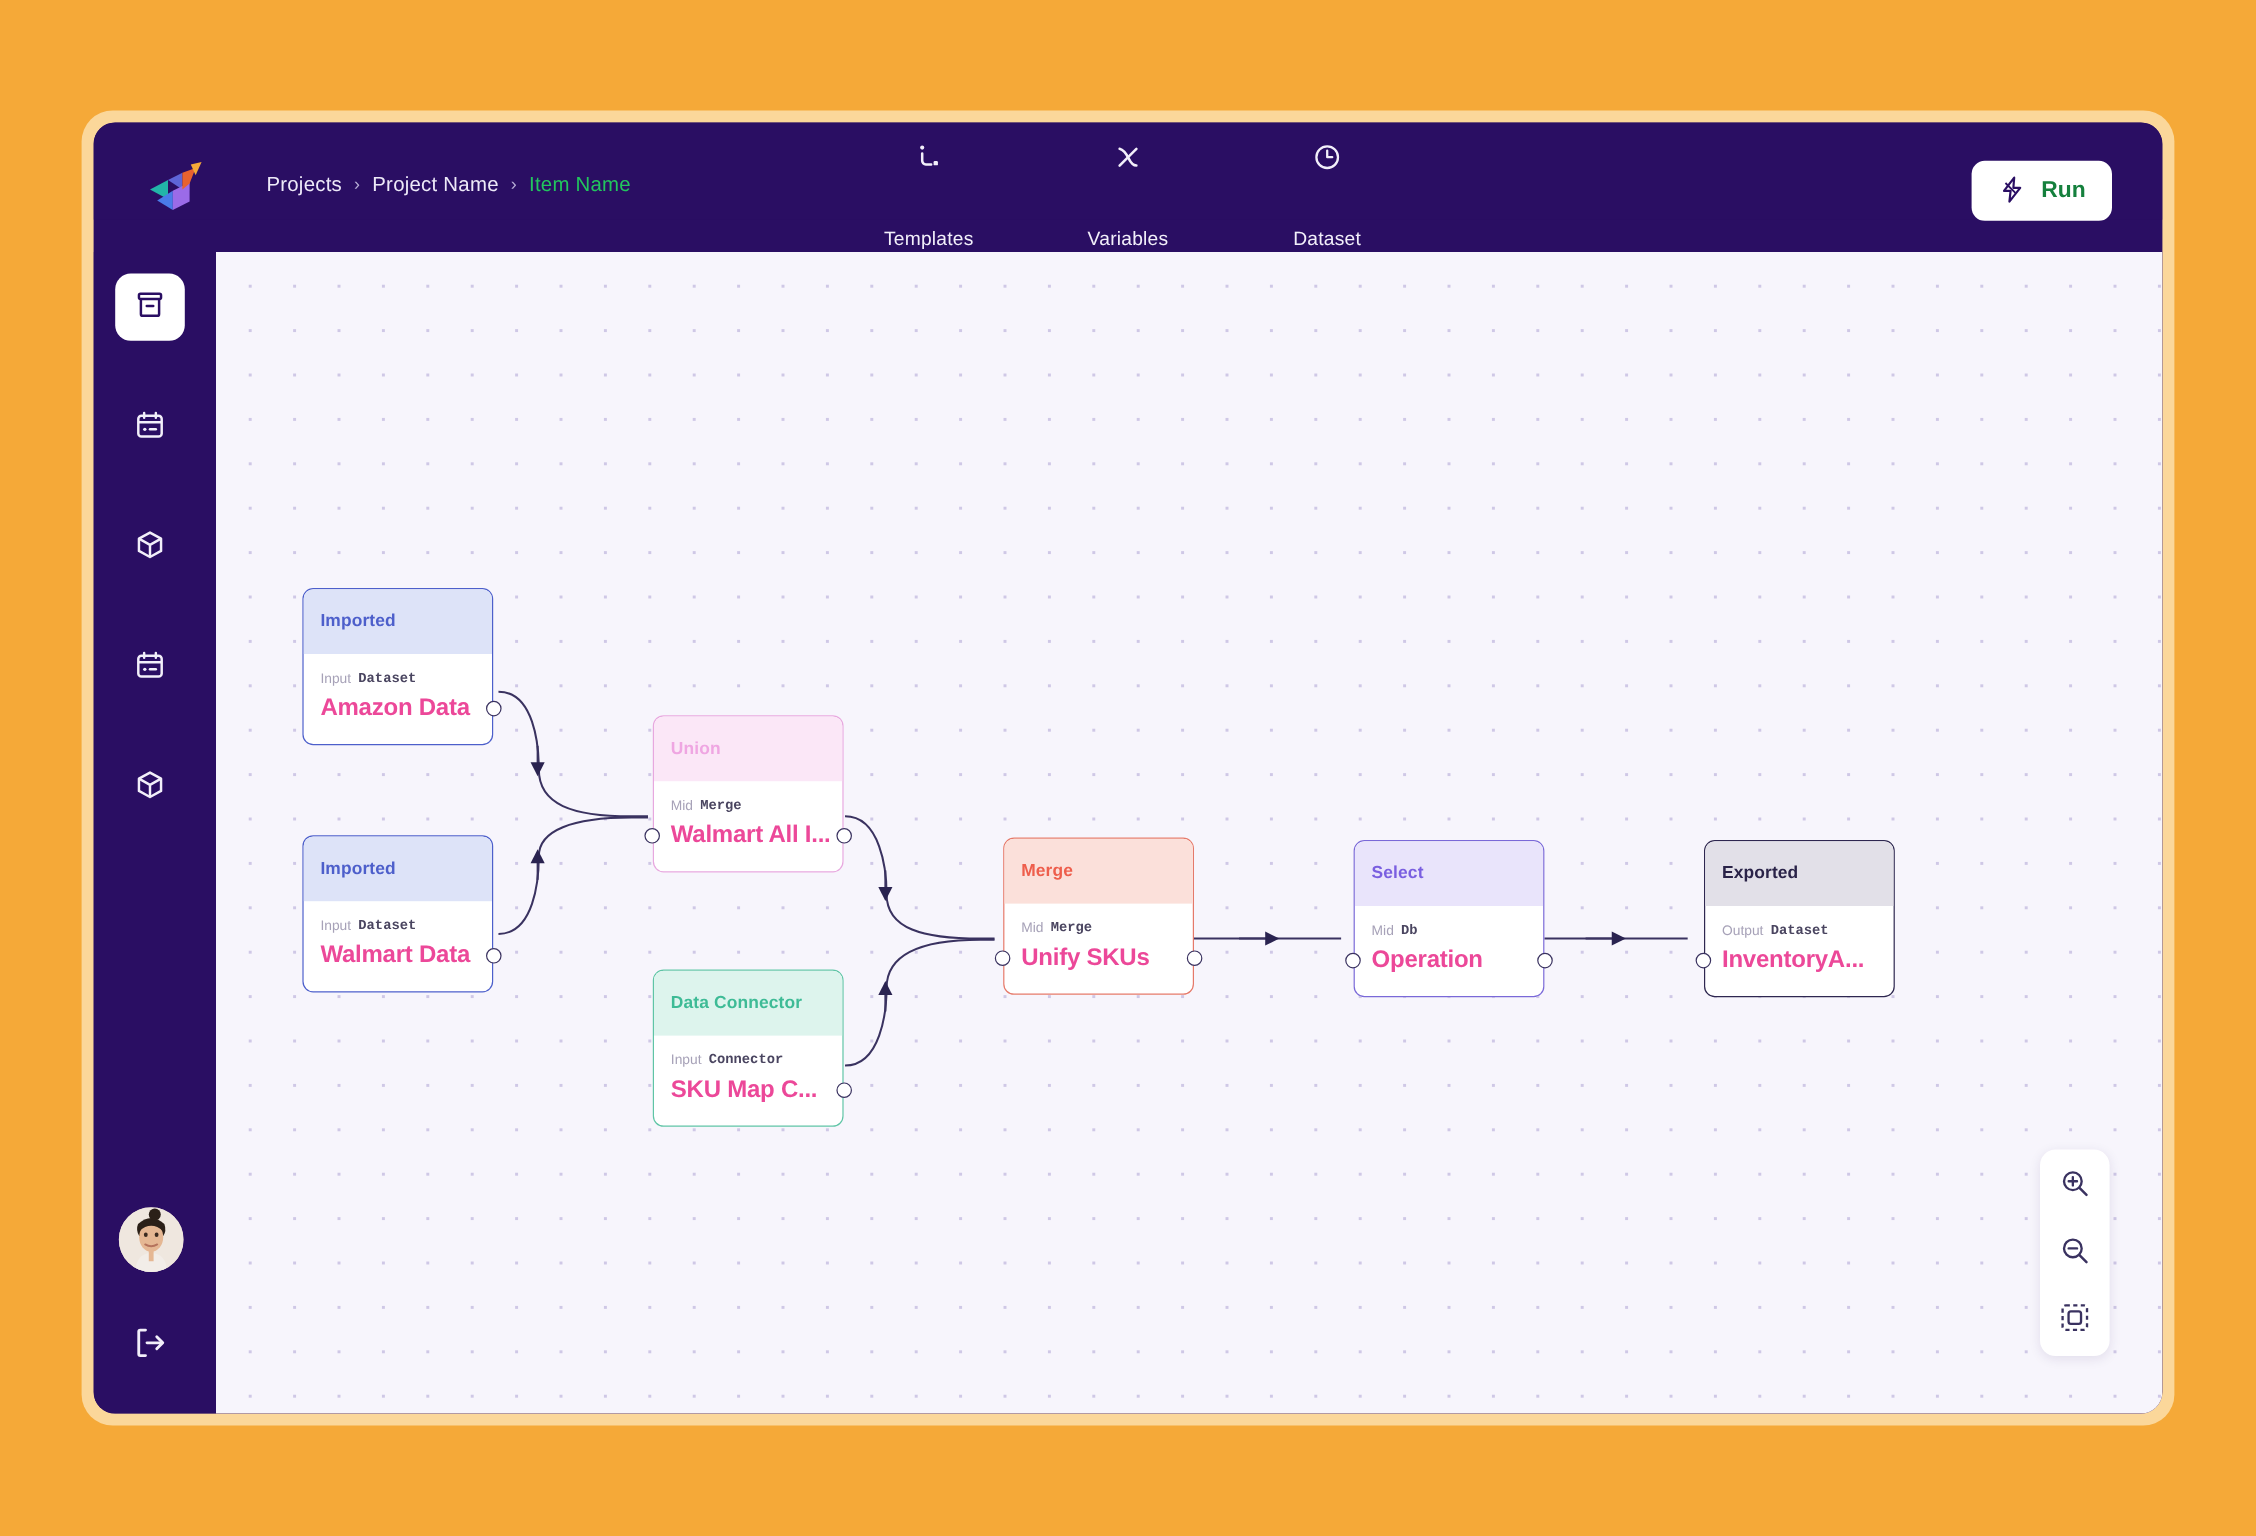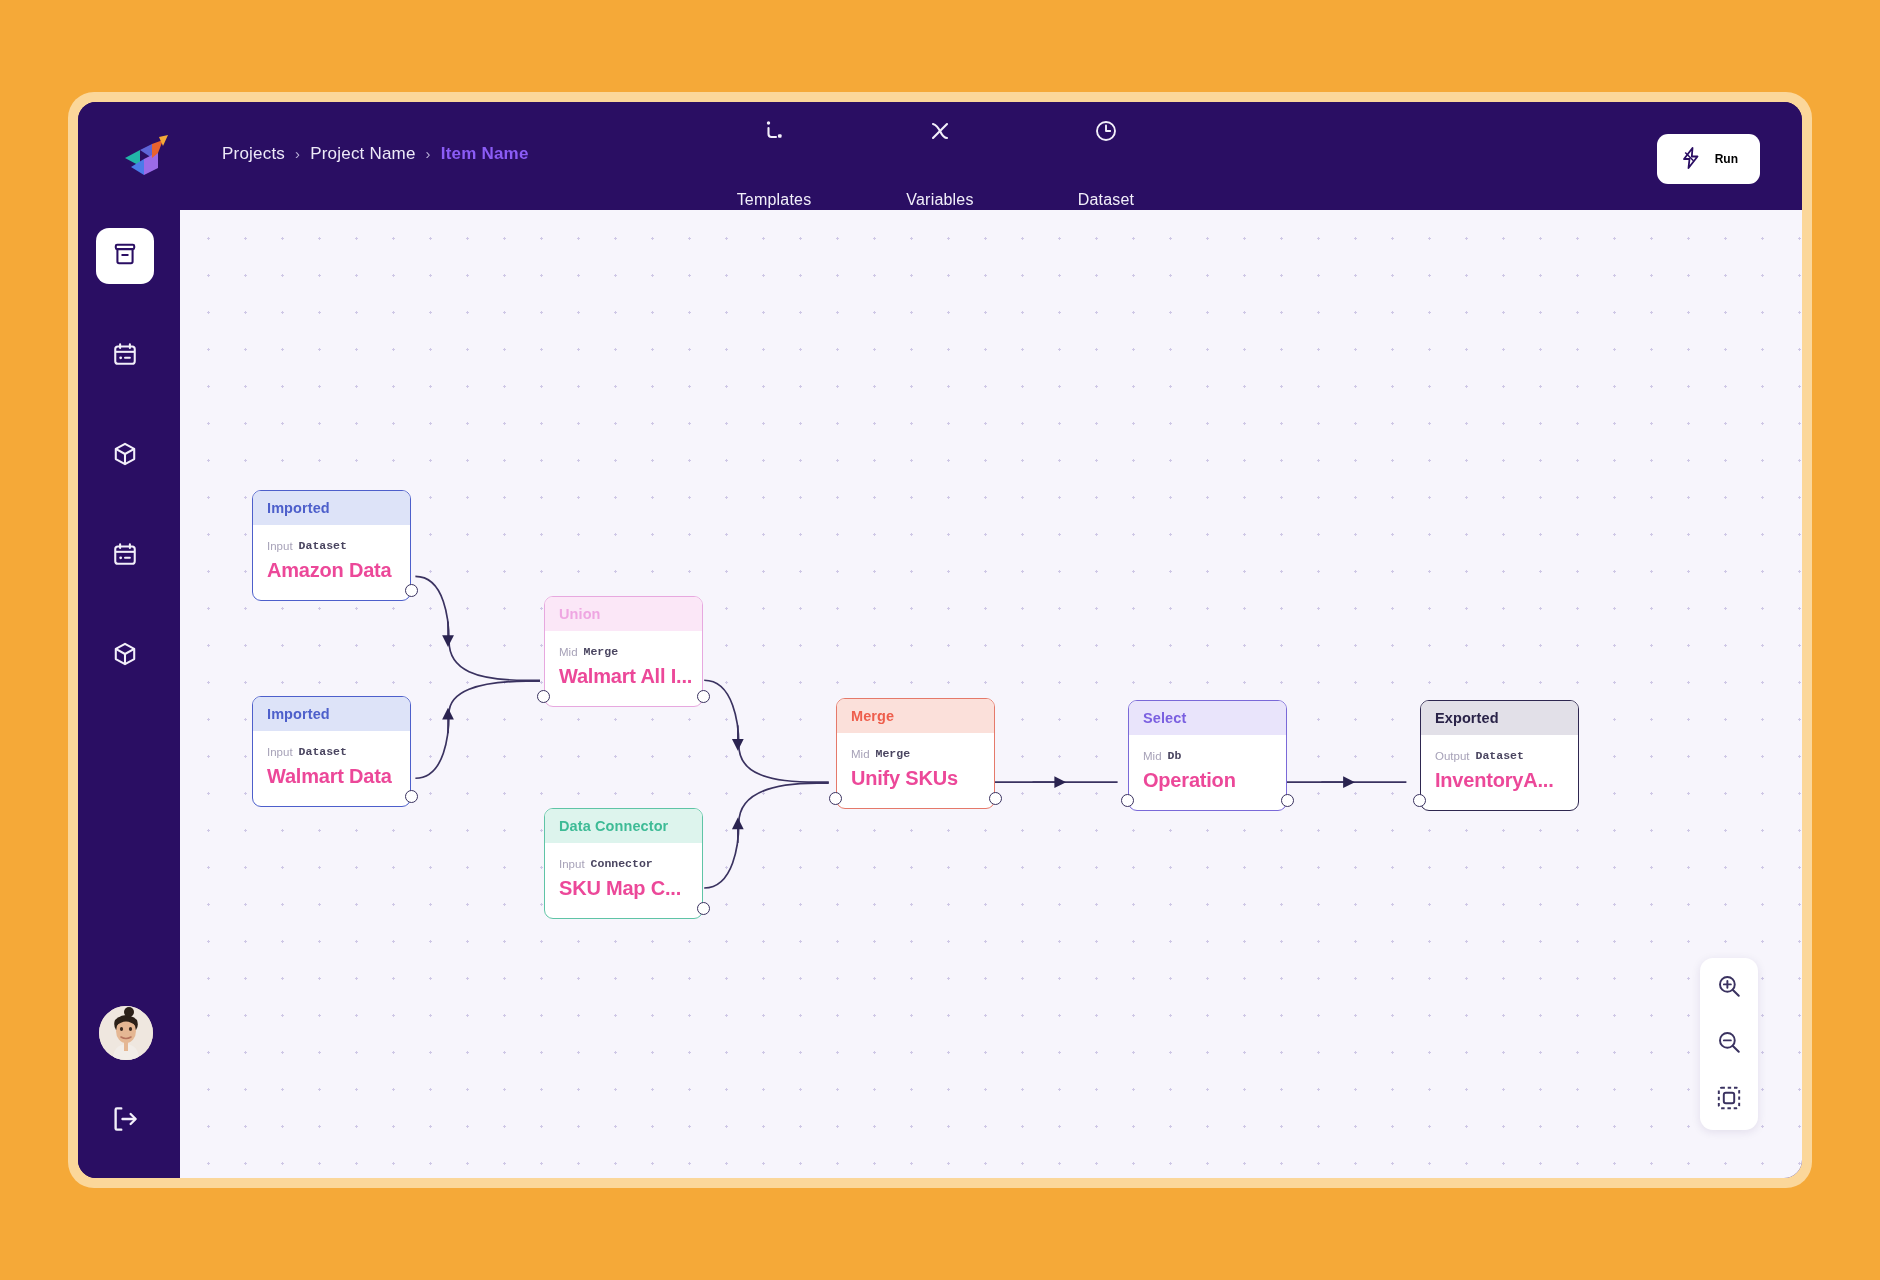--- a/index.html
+++ b/index.html
@@ -62,21 +62,21 @@
     position: absolute;
     left: 144px;
     top: 42px;
     display: flex;
     align-items: center;
     gap: 10px;
     font-size: 17px;
     letter-spacing: .2px;
   }
   .crumb { color: #EDE9F8; }
-  .crumb.current { color: #8b5cf6; font-weight: 700; }
+  .crumb.current { color: #22c55e; font-weight: 400; }
   .crumb-sep {
     color: #B7AED6;
     font-size: 15px;
     transform: translateY(-1px);
   }
 
   #topnav {
     position: absolute;
     left: 50%;
     transform: translateX(-50%);
@@ -111,22 +111,22 @@
     padding: 0 22px;
     background: #FFFFFF;
     border: none;
     border-radius: 11px;
     display: flex;
     align-items: center;
     gap: 12px;
     cursor: pointer;
   }
   #run-button .run-label {
-    color: #000000;
-    font-size: 12px;
+    color: #15803d;
+    font-size: 19px;
     font-weight: 600;
   }
 
   
   #sidebar {
     position: absolute;
     left: 0; top: 108px;
     width: 102px;
     height: calc(100% - 108px);
     background: #2A0E63;
@@ -194,21 +194,21 @@
     overflow: visible;
     cursor: pointer;
   }
   .node-inner {
     border-radius: 9px;
     overflow: hidden;
     border: 1.3px solid var(--bd);
     background: #FFFFFF;
   }
   .node-head {
-    height: 34px;
+    height: 54px;
     background: var(--hb);
     display: flex;
     align-items: center;
     padding: 0 14px;
   }
   .node-type {
     font-size: 14.5px;
     font-weight: 700;
     color: var(--tc);
     letter-spacing: .1px;

